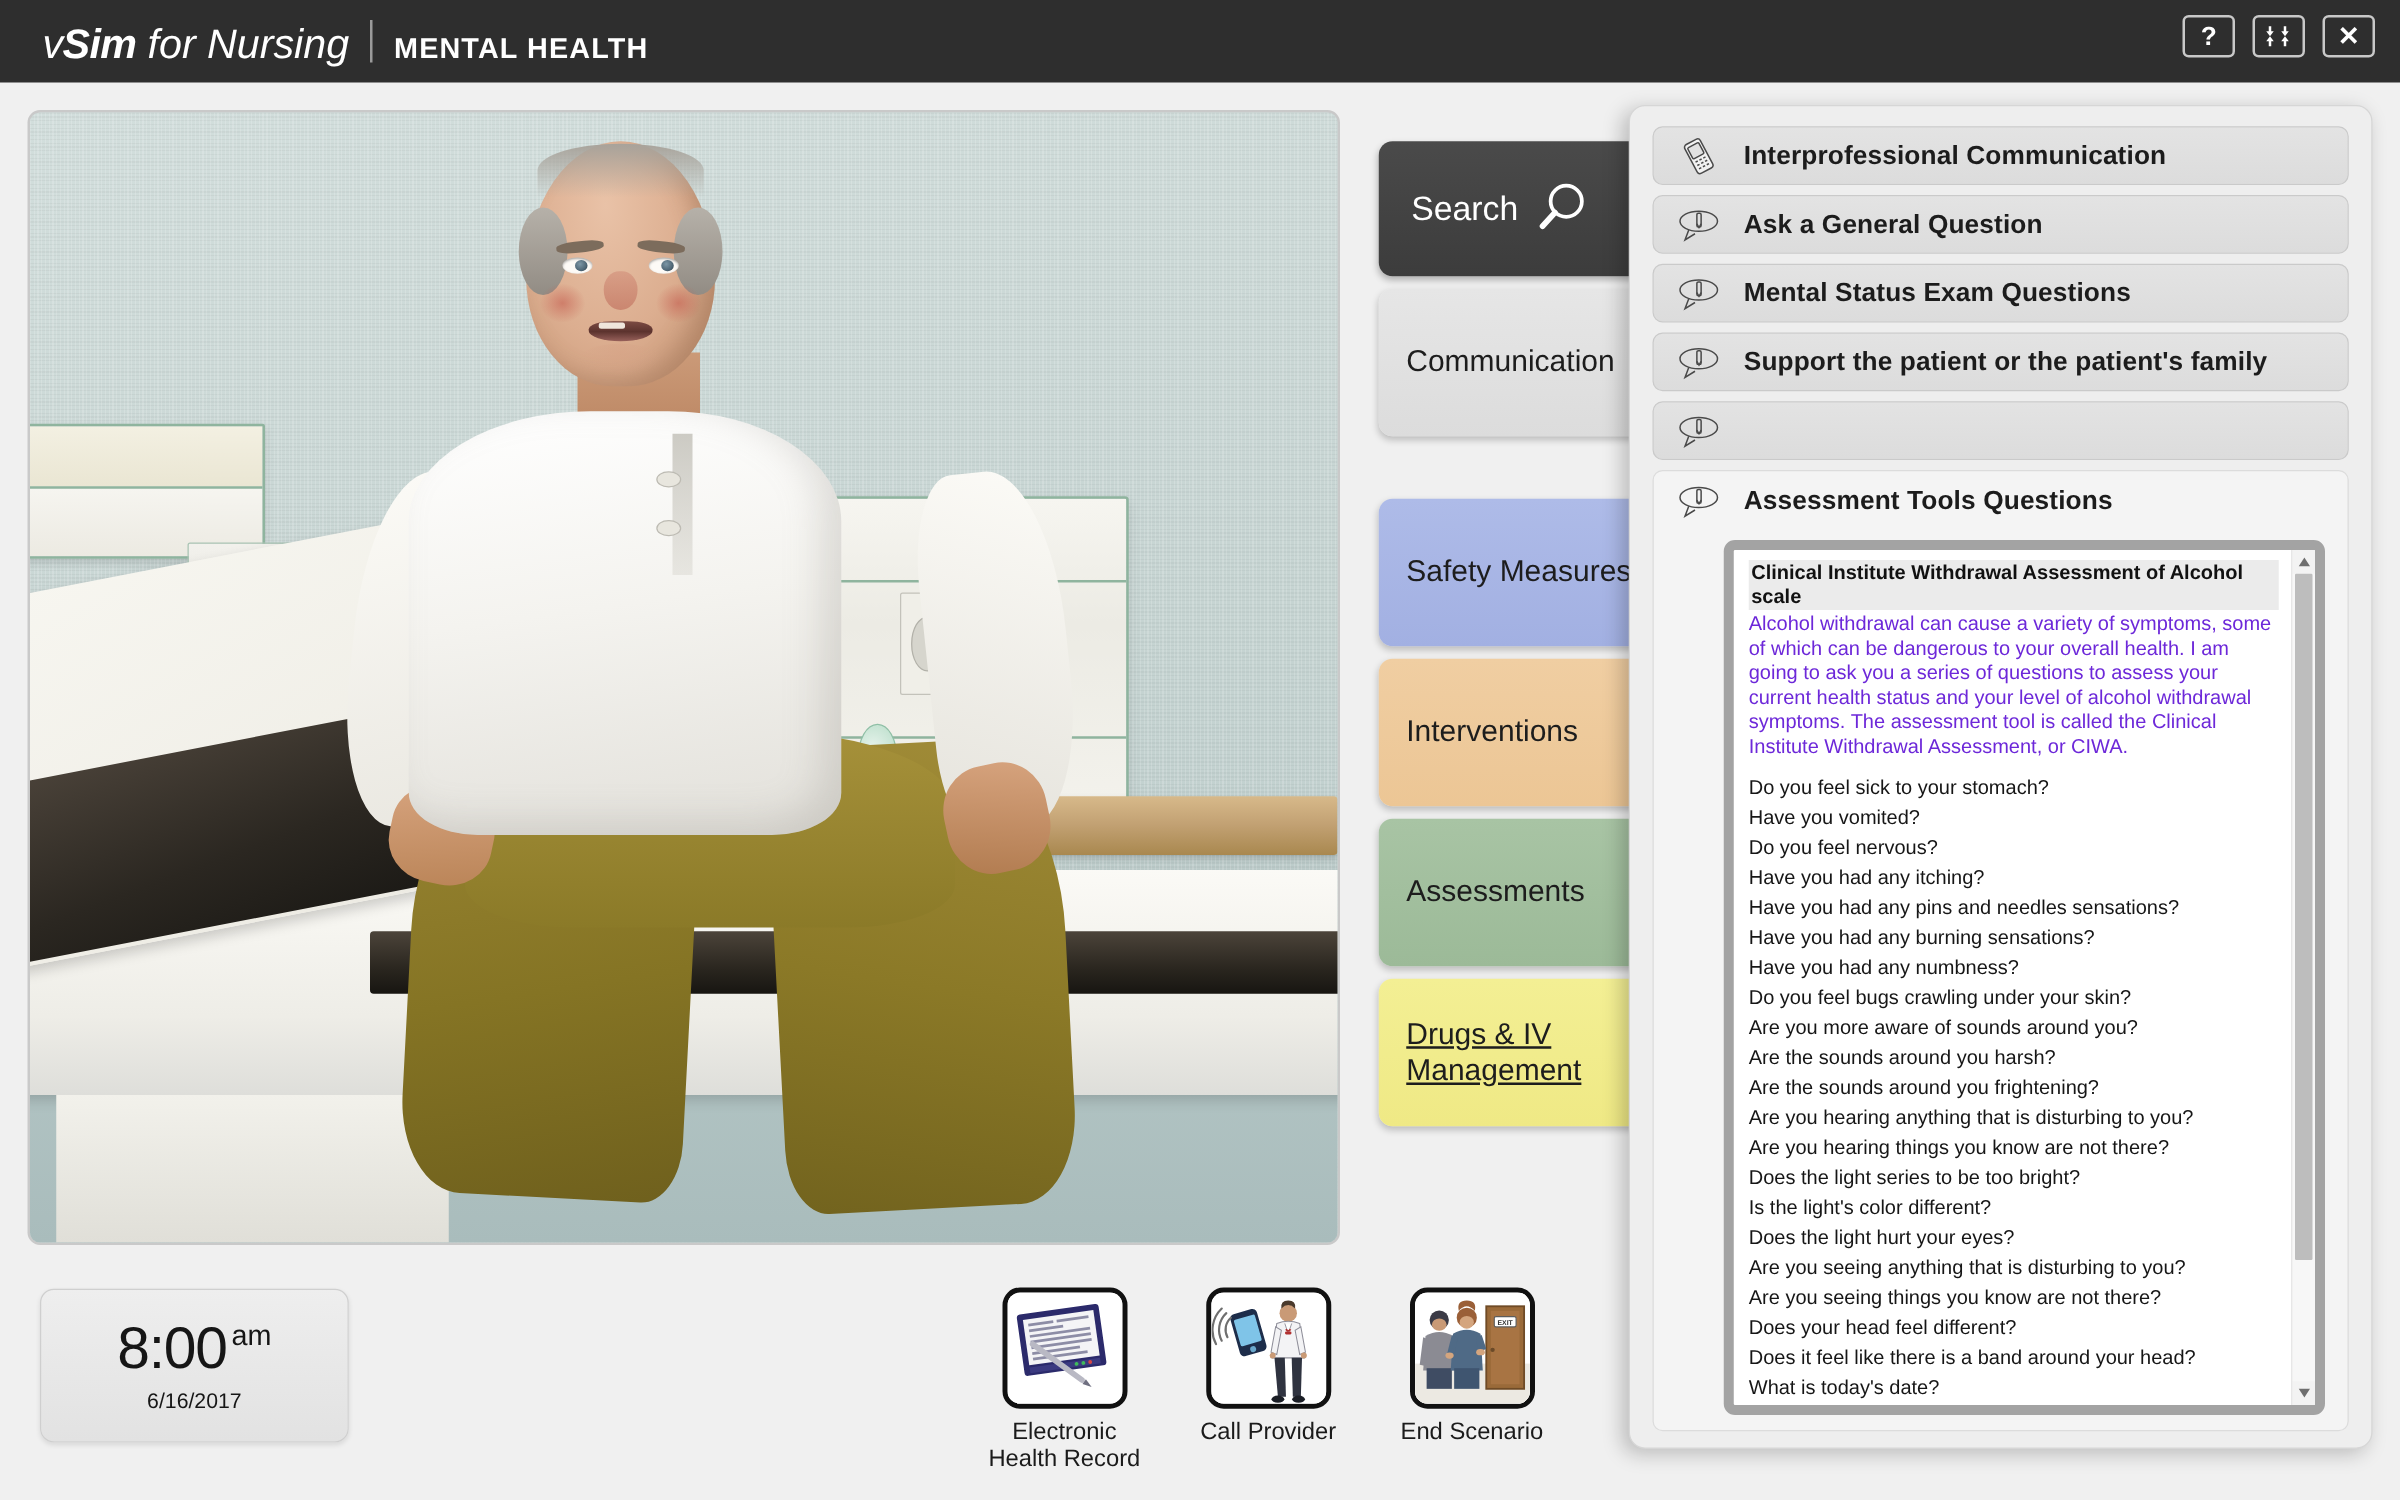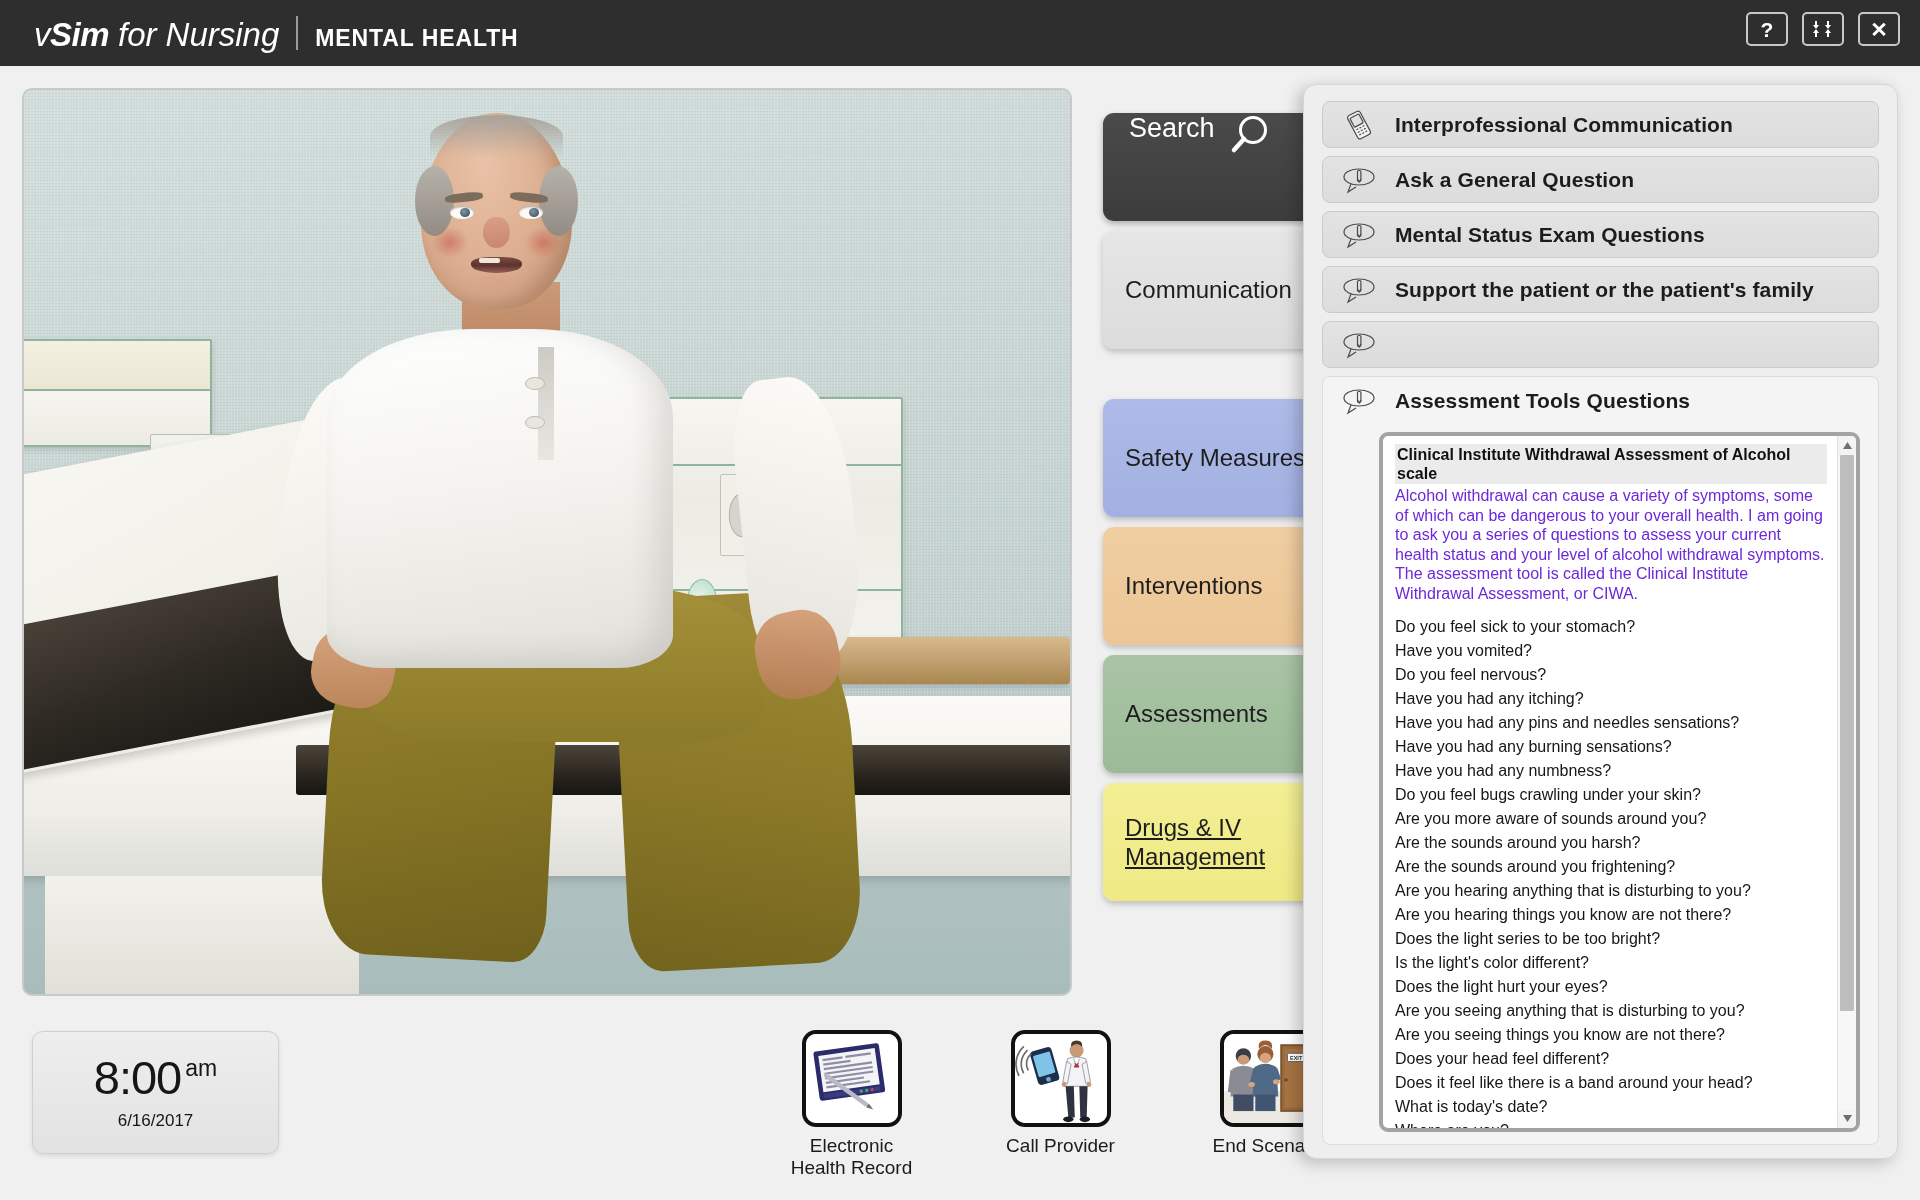--- a/index.html
+++ b/index.html
@@ -408,21 +408,21 @@
     display: flex; align-items: flex-start;
     line-height: 1;
   }
   #clock-time { font-size: 47px; color: #161616; letter-spacing: -1px; }
   #clock-ampm { font-size: 23px; color: #161616; margin-left: 4px; margin-top: 3px; }
   #clock-date { font-size: 17px; color: #161616; margin-top: 10px; }
 
   
   #actions {
     position: absolute; left: 770px; top: 1030px;
-    display: flex; gap: 46px;
+    display: flex; 
   }
   .action { width: 163px; display: flex; flex-direction: column; align-items: center; cursor: pointer; }
   .action-icon {
     width: 100px; height: 97px;
     border: 4px solid #111111;
     border-radius: 14px;
     background: #ffffff;
     overflow: hidden;
     position: relative;
   }
@@ -435,21 +435,21 @@
   
   #rail {
     position: absolute; left: 1103px; top: 113px;
     width: 230px;
   }
   #search-btn {
     width: 230px; height: 108px;
     background: linear-gradient(180deg, #4a4a4a 0%, #3c3c3c 100%);
     border-radius: 11px;
     box-shadow: 0 3px 6px rgba(0,0,0,0.28);
-    display: flex; align-items: flex-start;
+    display: flex; align-items: center;
     padding-left: 26px;
     cursor: pointer;
   }
   #search-label { color: #ffffff; font-size: 27px; }
   #search-icon-wrap { margin-left: 12px; display: flex; align-items: center; }
 
   .cat-btn {
     width: 230px; height: 118px;
     border-radius: 11px;
     display: flex; align-items: center;
@@ -505,21 +505,21 @@
   .menu-label {
     font-size: 21px; font-weight: 700; color: #1c1c1c;
     letter-spacing: 0.1px;
   }
 
   
   #ciwa-box {
     margin: 8px 18px 12px 56px;
     height: 700px;
     background: #ffffff;
-    border: 4px solid #a3a3a3;
+    border: 8px solid #a3a3a3;
     border-radius: 9px;
     display: flex;
     overflow: hidden;
   }
   #ciwa-scrollarea {
     flex: 1 1 auto;
     padding: 8px 10px 8px 12px;
     overflow: hidden;
   }
   #ciwa-title {

